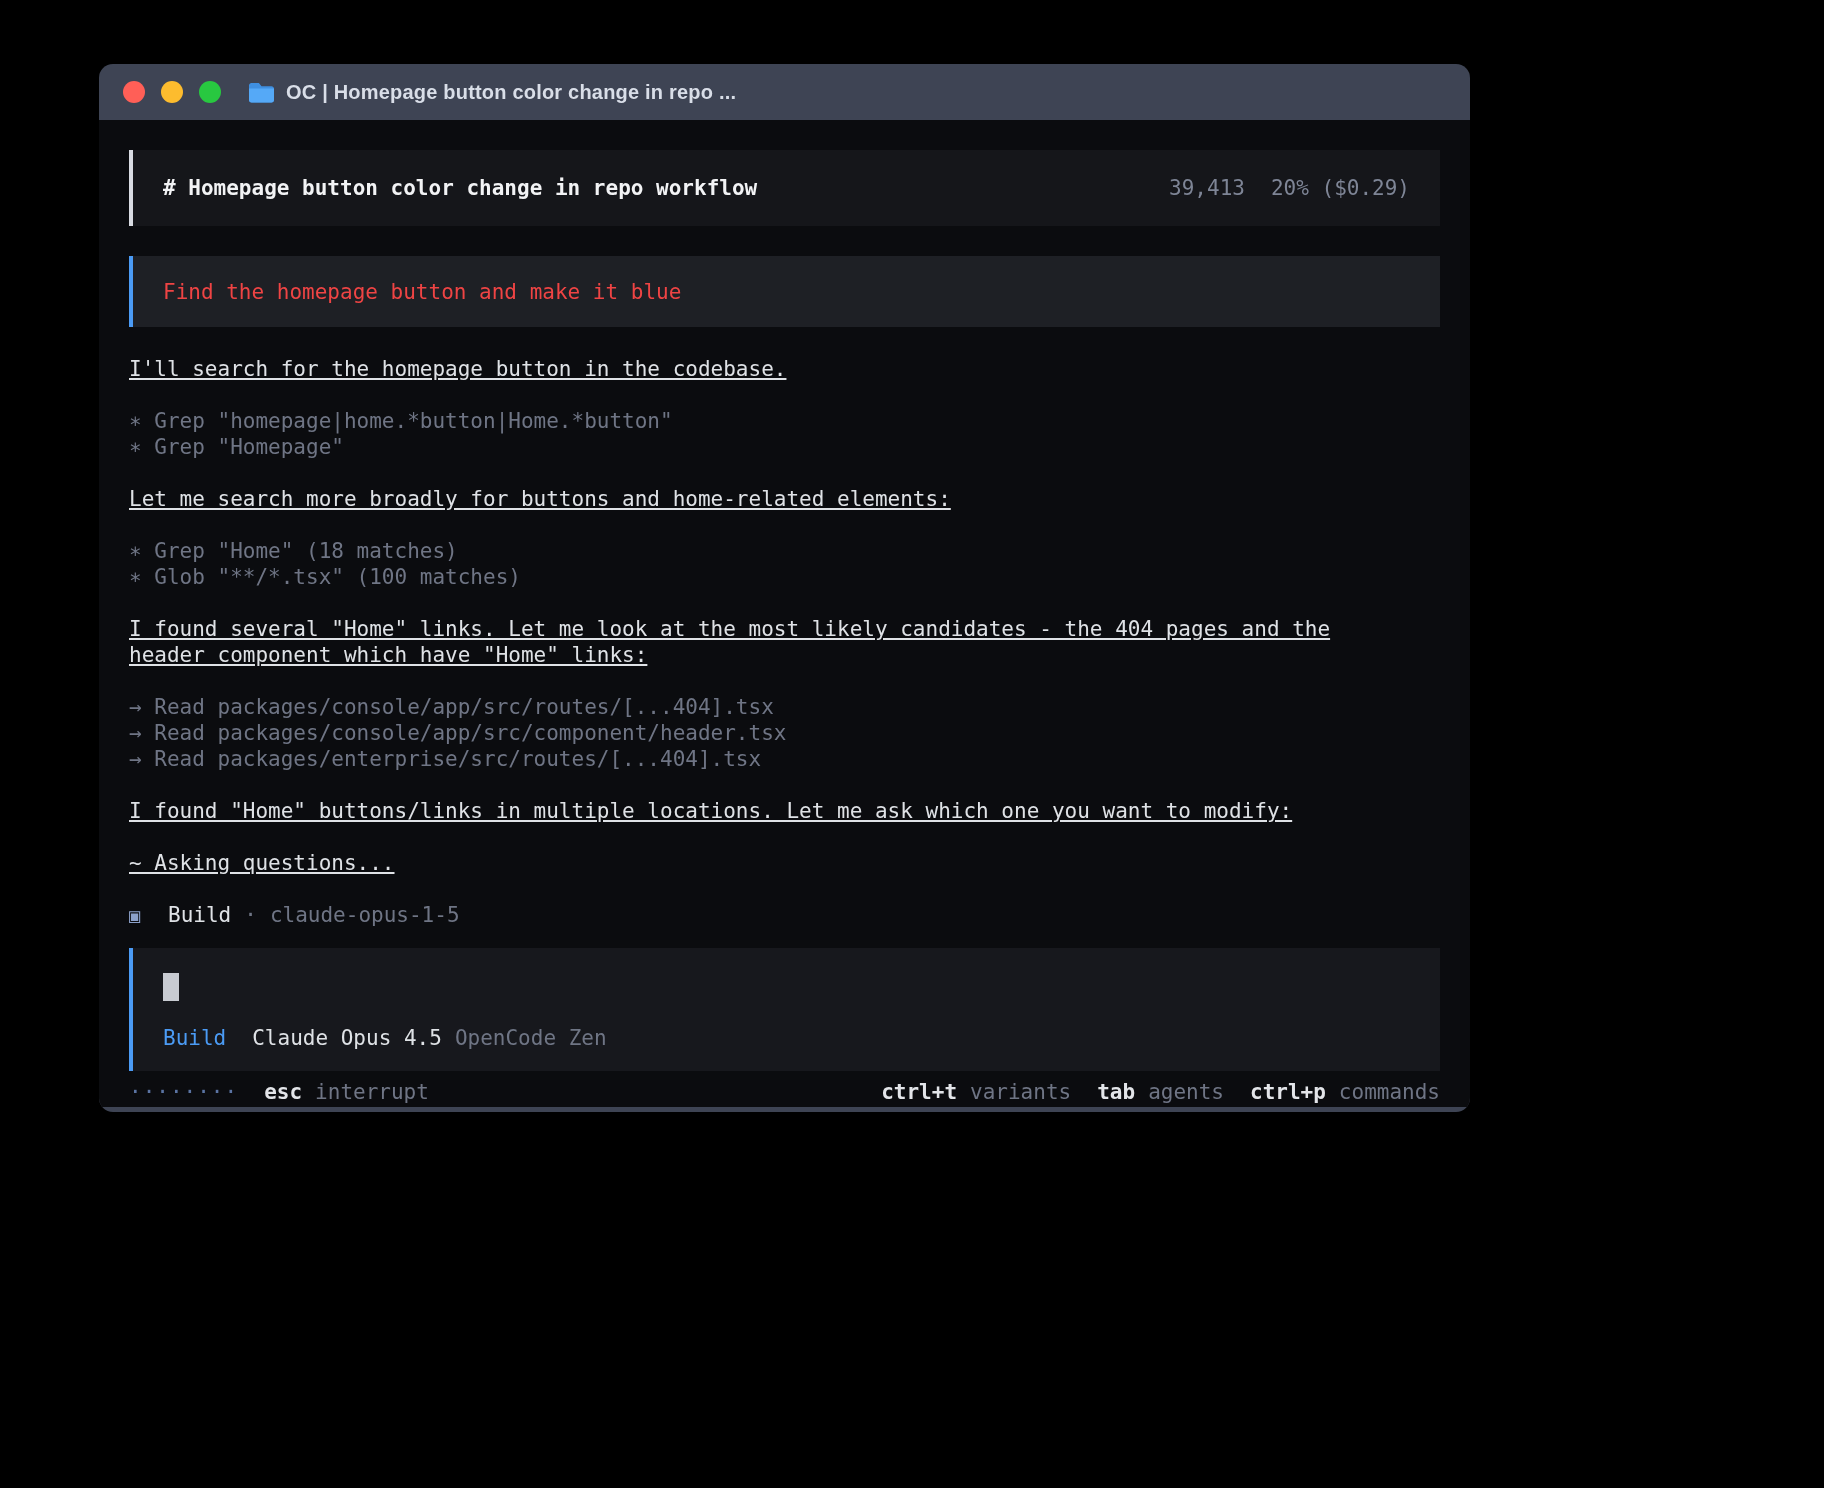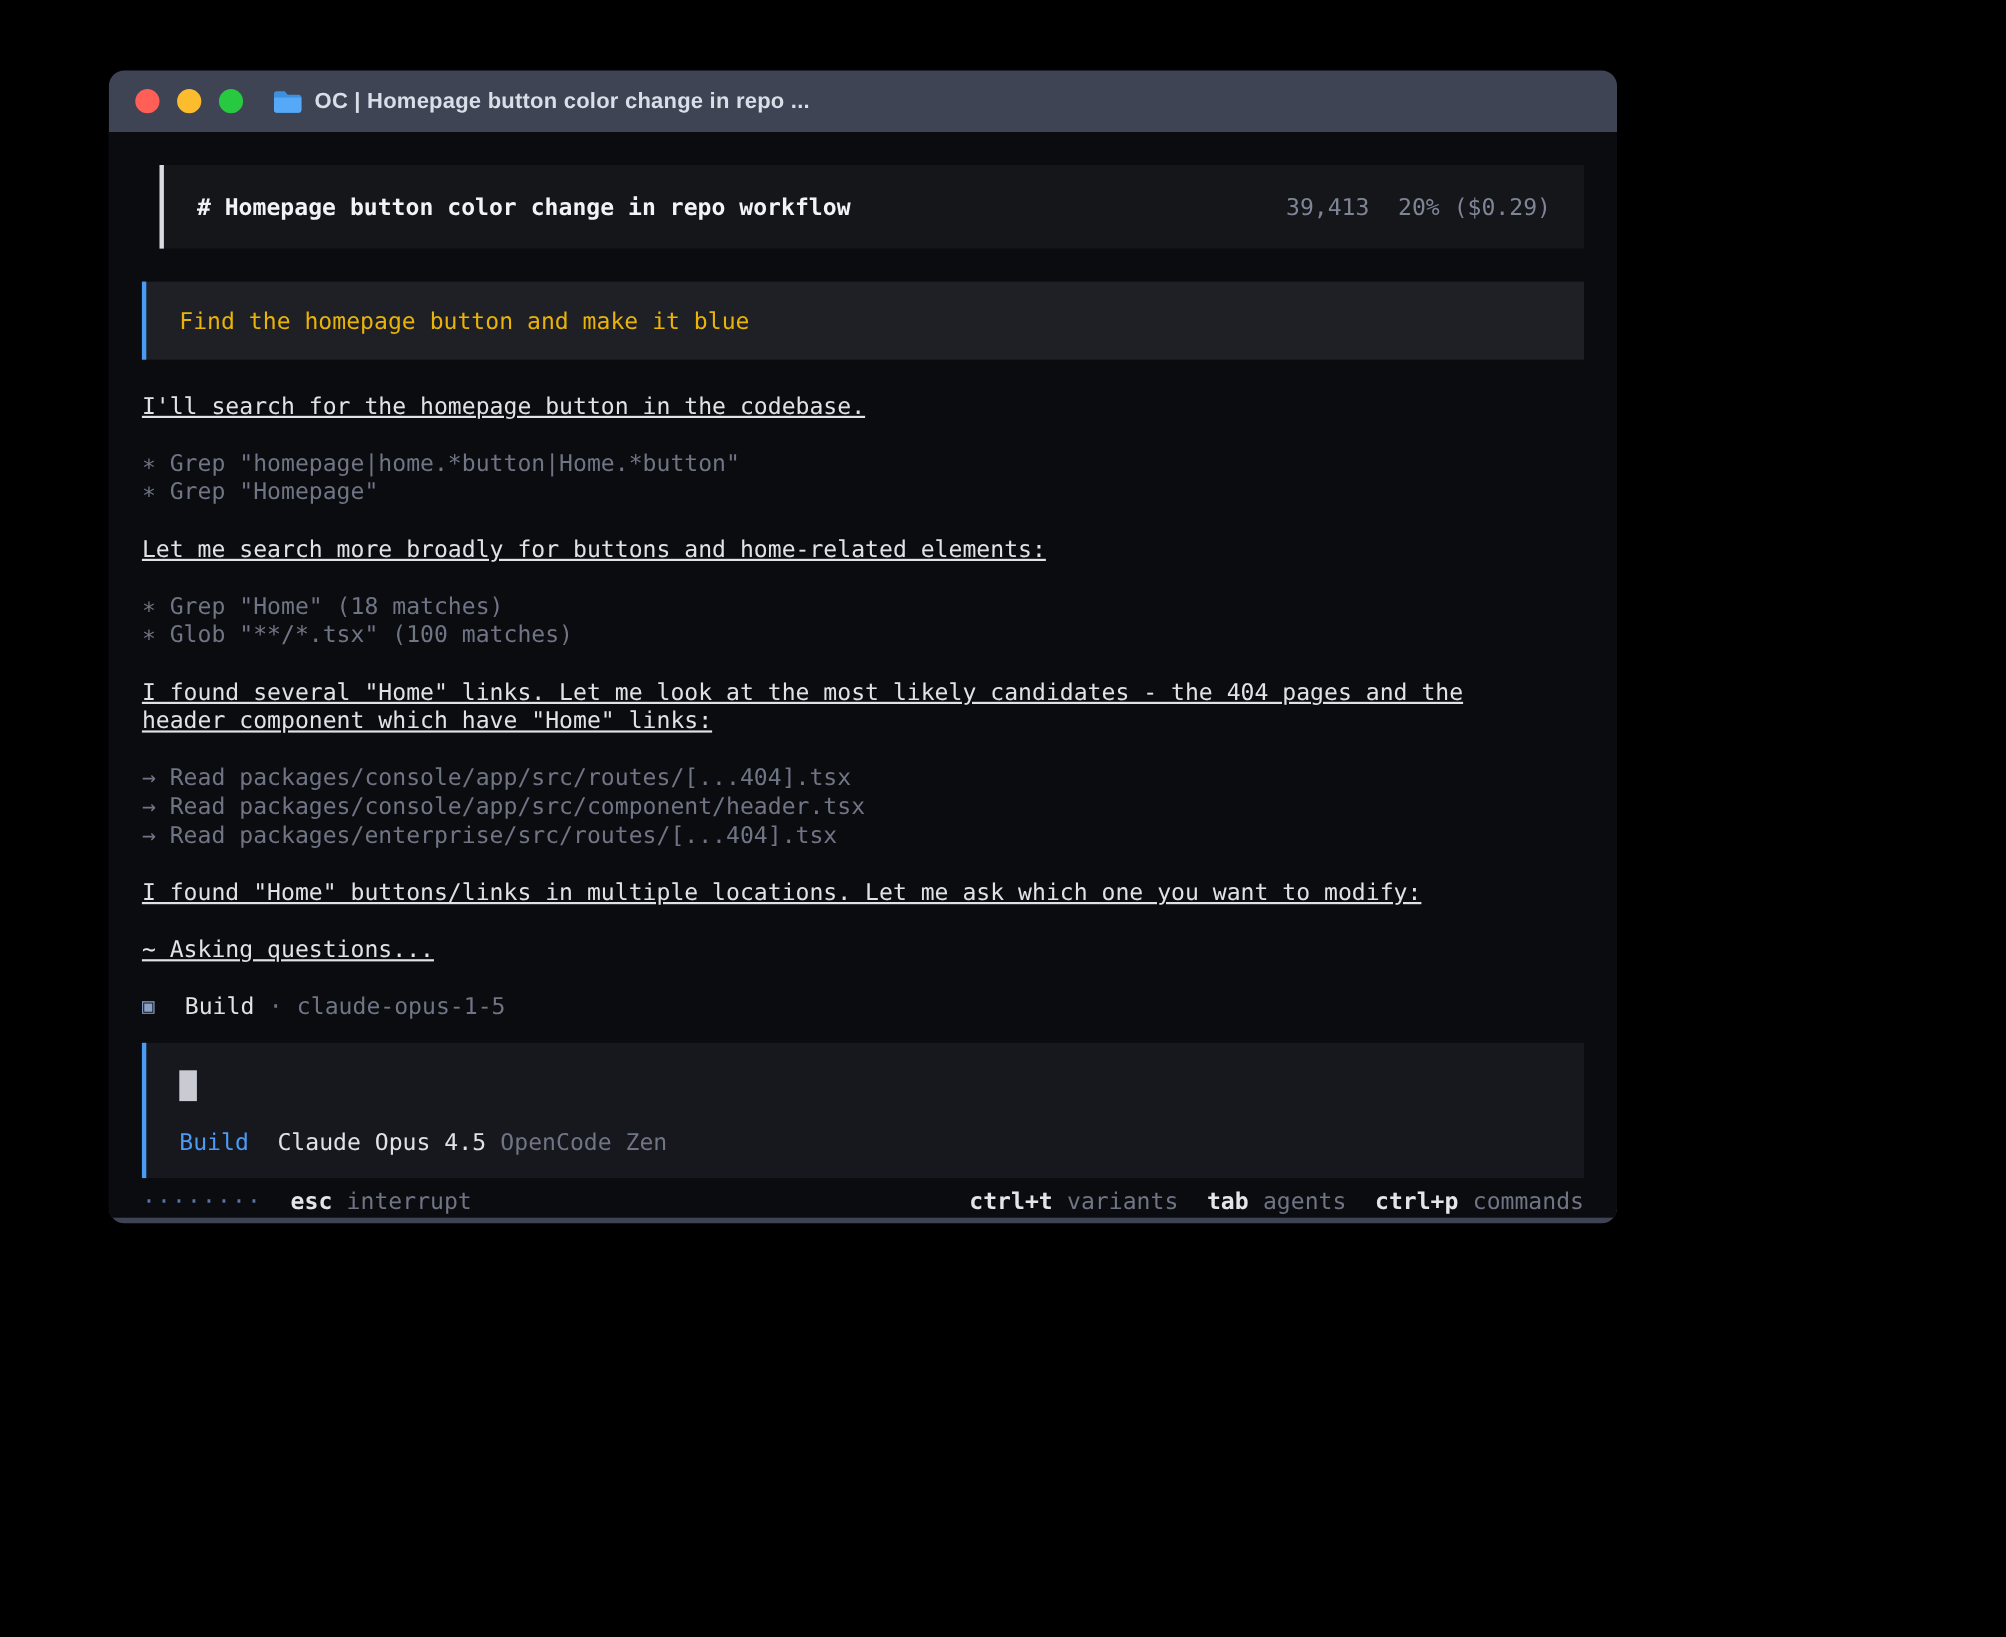--- a/index.html
+++ b/index.html
@@ -26,28 +26,28 @@
 
   
   .terminal {
     position:absolute; top:56px; left:0; right:0; height:987px;
     background:#0b0c0f; padding:30px 30px 0;
     font-size:21px; line-height:26px; color:#dfe2e6;
   }
 
   .session-header {
     height:76px; background:#15161a; border-left:4px solid #d8dbe2;
-    display:flex; align-items:center; justify-content:space-between; padding:0 30px;margin-left:16px;
+    display:flex; align-items:center; justify-content:space-between; padding:0 30px;
   }
   .sh-title { color:#f2f3f5; font-weight:bold; white-space:pre; }
   .sh-stats { color:#7e8596; display:flex; gap:26px; white-space:pre; }
 
   .user-block {
     margin-top:30px; height:71px; background:#1e2025; border-left:4px solid #4b9bf5;
-    display:flex; align-items:center; padding:0 30px; color:#eab308; white-space:pre;
+    display:flex; align-items:center; padding:0 30px; color:#ef4444; white-space:pre;
   }
 
   .transcript { margin-top:29px; }
   .tline { height:26px; white-space:pre; }
   .tline.text  { color:#dfe2e6;text-decoration:underline; }
   .tline.tool  { color:#6f7585; }
   .tline.blank { }
 
   .agent-line { margin-top:26px; height:26px; display:flex; align-items:center; white-space:pre; }
   .agent-icon { color:#8ba0c9; width:39px; font-size:19px; }

